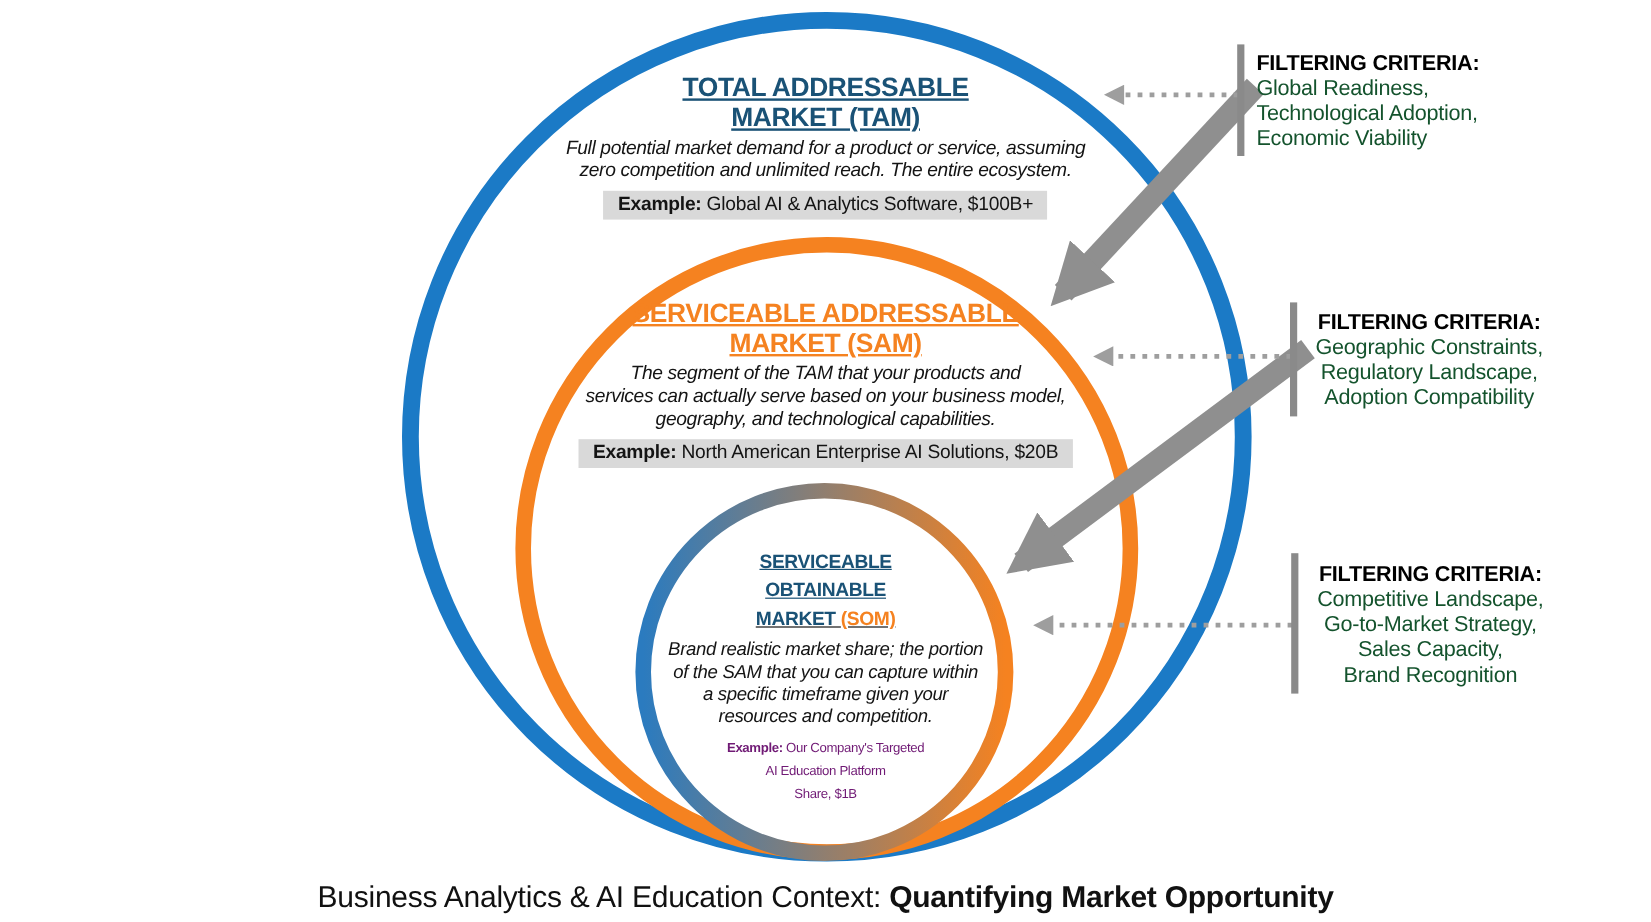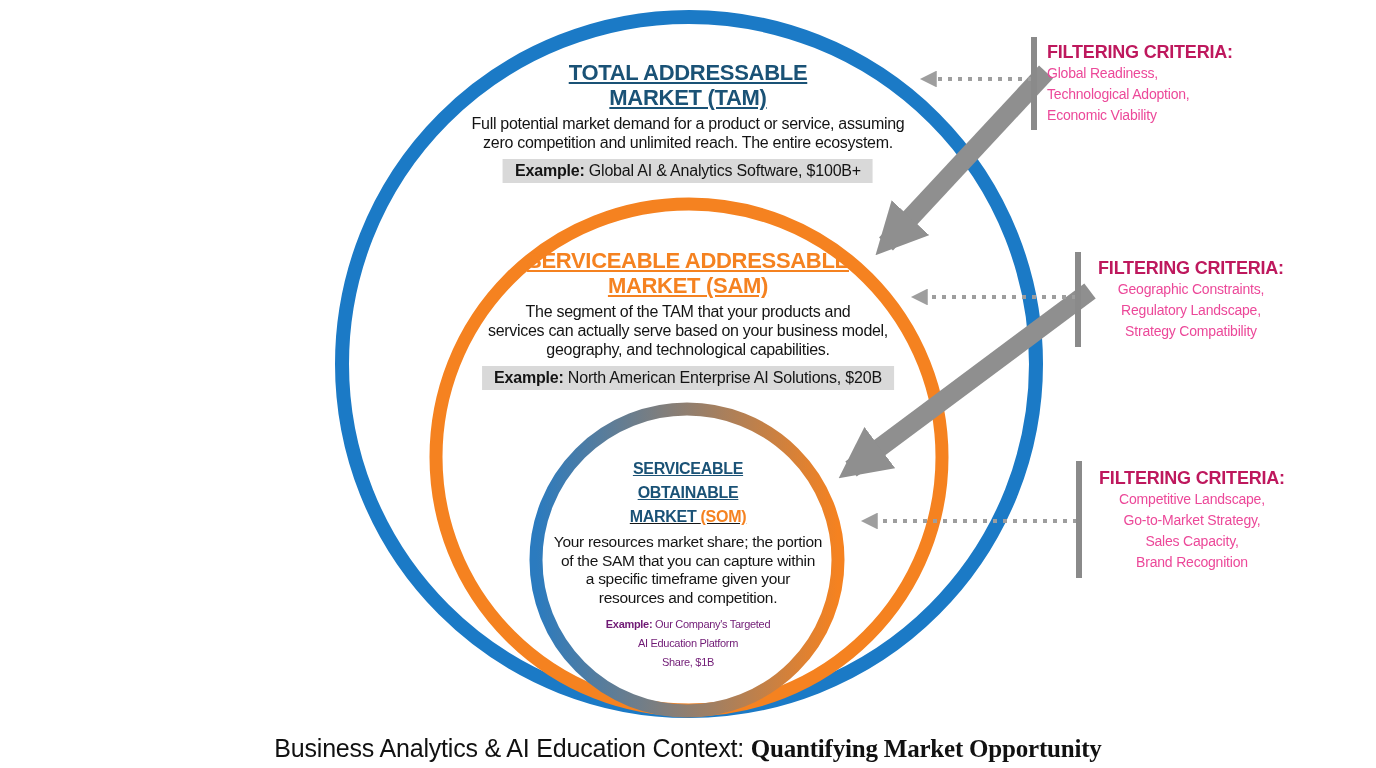--- a/index.html
+++ b/index.html
@@ -6,39 +6,39 @@
   .stage{
     position:relative;width:1376px;height:768px;background:#ffffff;overflow:hidden;
     font-family:"Liberation Sans", sans-serif;color:#161616;
   }
   .stage svg{position:absolute;left:0;top:0;}
   .tblock{position:absolute;transform:translateX(-50%);text-align:center;}
   .hline{font-weight:bold;font-size:22px;line-height:25px;letter-spacing:-0.3px;white-space:nowrap;text-decoration:underline;}
   .hline.small{font-size:16px;line-height:24px;}
   .navy{color:#1a5276;}
   .orangetxt{color:#f58220;}
-  .bline{font-size:16px;line-height:19px;letter-spacing:-0.3px;white-space:nowrap;color:#141414;}
+  .bline{font-size:16px;line-height:19px;letter-spacing:-0.3px;white-space:nowrap;color:#141414;font-style:italic;}
   .bline.small{font-size:15.5px;line-height:18.5px;}
   .example{
     display:inline-block;margin-top:7px;background:#d9d9d9;padding:3px 12px;
     font-size:16px;letter-spacing:-0.2px;white-space:nowrap;color:#141414;
   }
   .example b,.exline b{font-weight:bold;}
   .exline{font-size:11px;line-height:19px;letter-spacing:-0.3px;white-space:nowrap;color:#701a75;}
   .som-example{margin-top:8px;}
   .fblock{position:absolute;}
-  .fheading{font-weight:bold;font-size:18px;line-height:21px;letter-spacing:-0.2px;white-space:nowrap;color:#be185d;}
-  .fitem{font-size:14px;line-height:21px;letter-spacing:-0.2px;white-space:nowrap;color:#ec4899;}
+  .fheading{font-weight:bold;font-size:18px;line-height:21px;letter-spacing:-0.2px;white-space:nowrap;color:#000000;}
+  .fitem{font-size:18px;line-height:21px;letter-spacing:-0.2px;white-space:nowrap;color:#14532d;}
   .fcenter{text-align:center;}
   .fleft{text-align:left;}
   .title{
     position:absolute;left:688px;top:733px;transform:translateX(-50%);
     font-size:25px;line-height:30px;white-space:nowrap;color:#111111;letter-spacing:-0.2px;
   }
-  .title .bold{font-weight:bold;font-family:Liberation Serif, serif;}
+  .title .bold{font-weight:bold;}
 </style>
 </head>
 <body>
 
 <div class="stage">
 
   <svg width="1376" height="768" viewBox="0 0 1376 768">
     <defs>
       <linearGradient id="somGrad" x1="0" y1="0" x2="1" y2="0">
         <stop offset="0" stop-color="#2b7bbf"></stop>
@@ -82,21 +82,21 @@
     <div class="bline" style="margin-top:4px;">The segment of the TAM that your products and</div>
     <div class="bline">services can actually serve based on your business model,</div>
     <div class="bline">geography, and technological capabilities.</div>
     <div class="example"><b>Example:</b><span> North American Enterprise AI Solutions, $20B</span></div>
   </div>
 
   <div class="tblock" style="left:688px;top:457px;">
     <div class="hline small navy">SERVICEABLE</div>
     <div class="hline small navy">OBTAINABLE</div>
     <div class="hline small"><span class="navy">MARKET </span><span class="orangetxt">(SOM)</span></div>
-    <div class="bline small" style="margin-top:4px;">Your resources market share; the portion</div>
+    <div class="bline small" style="margin-top:4px;">Brand realistic market share; the portion</div>
     <div class="bline small">of the SAM that you can capture within</div>
     <div class="bline small">a specific timeframe given your</div>
     <div class="bline small">resources and competition.</div>
     <div class="som-example">
       <div class="exline"><b>Example:</b><span> Our Company's Targeted</span></div>
       <div class="exline">AI Education Platform</div>
       <div class="exline">Share, $1B</div>
     </div>
   </div>
 
@@ -104,21 +104,21 @@
     <div class="fheading">FILTERING CRITERIA:</div>
     <div class="fitem">Global Readiness,</div>
     <div class="fitem">Technological Adoption,</div>
     <div class="fitem">Economic Viability</div>
   </div>
 
   <div class="fblock fcenter" style="left:1086px;top:258px;width:210px;">
     <div class="fheading">FILTERING CRITERIA:</div>
     <div class="fitem">Geographic Constraints,</div>
     <div class="fitem">Regulatory Landscape,</div>
-    <div class="fitem">Strategy Compatibility</div>
+    <div class="fitem">Adoption Compatibility</div>
   </div>
 
   <div class="fblock fcenter" style="left:1087px;top:468px;width:210px;">
     <div class="fheading">FILTERING CRITERIA:</div>
     <div class="fitem">Competitive Landscape,</div>
     <div class="fitem">Go-to-Market Strategy,</div>
     <div class="fitem">Sales Capacity,</div>
     <div class="fitem">Brand Recognition</div>
   </div>
 

